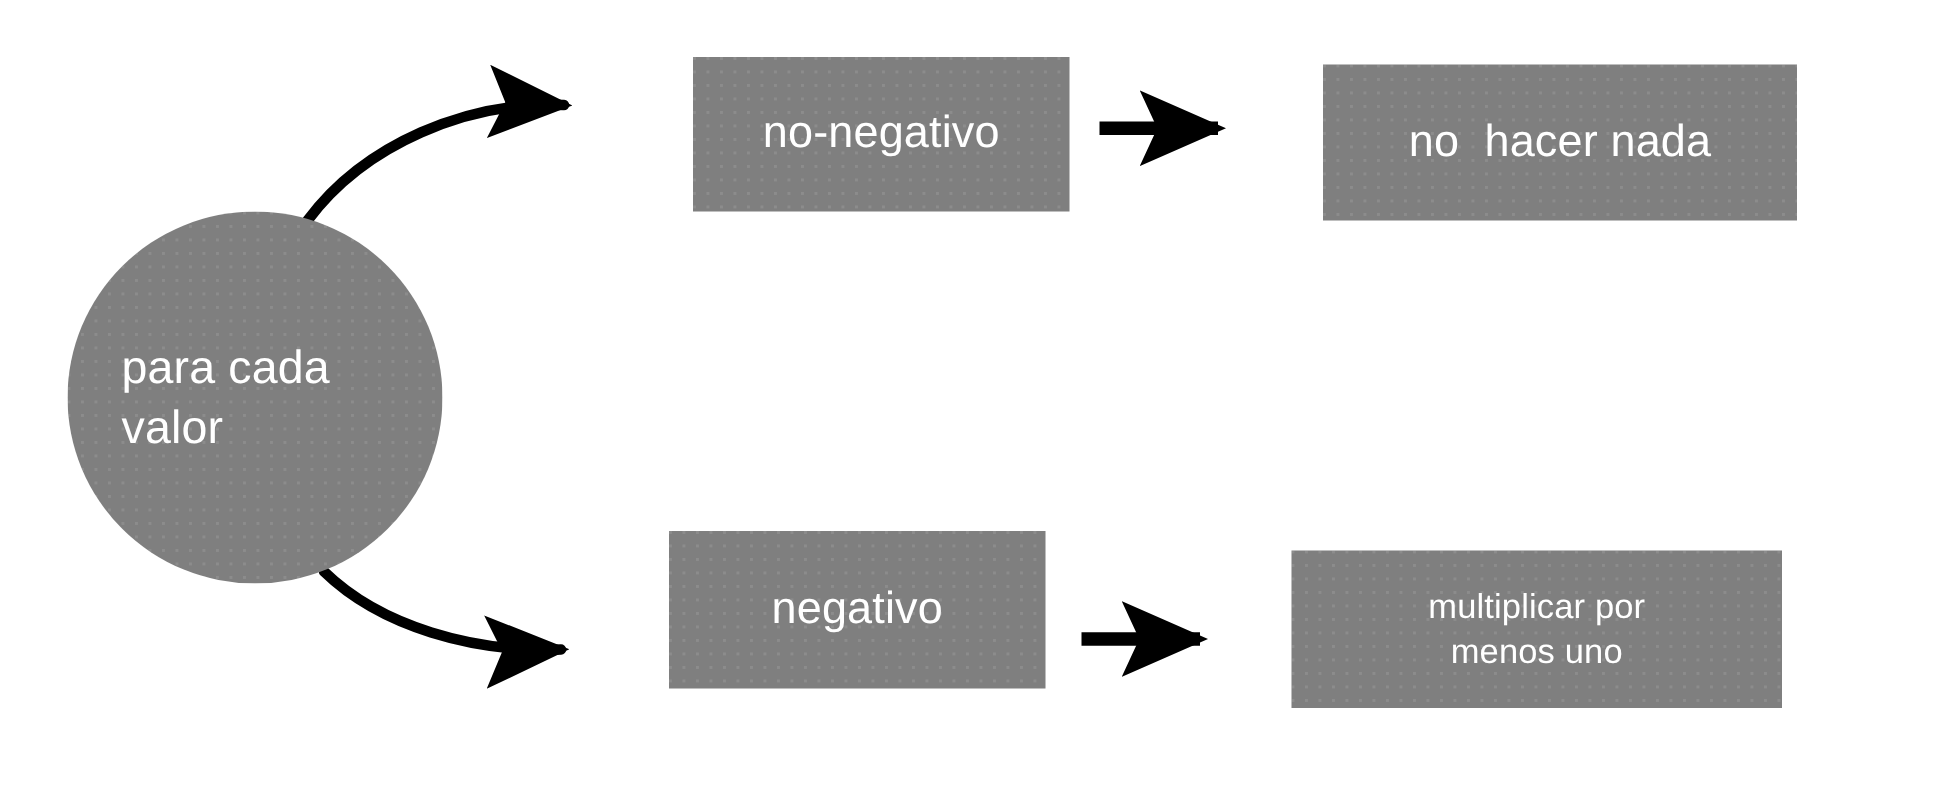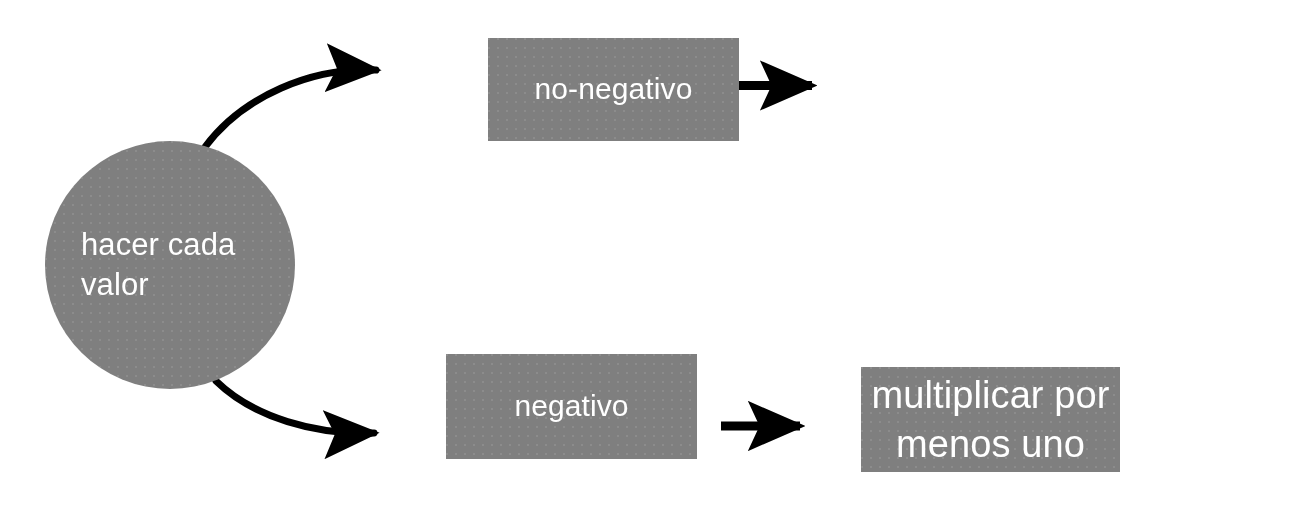--- a/index.html
+++ b/index.html
@@ -48,21 +48,21 @@
     top: 141px;
     width: 250px;
     height: 248px;
     font-size: 31px;
   }
   #start-node .node-label {
     text-align: left;
     padding-left: 36px;
   }
   #cond-nonneg-node {
-    left: 488px;
+    left: 462px;
     top: 38px;
     width: 251px;
     height: 103px;
     font-size: 30px;
   }
   #action-donothing-node {
     left: 882px;
     top: 43px;
     width: 316px;
     height: 104px;
@@ -71,23 +71,23 @@
   #cond-neg-node {
     left: 446px;
     top: 354px;
     width: 251px;
     height: 105px;
     font-size: 30px;
   }
   #action-multiply-node {
     left: 861px;
     top: 367px;
-    width: 259px;
+    width: 327px;
     height: 105px;
-    font-size: 38px;
+    font-size: 23px;
   }
   #edges {
     position: absolute;
     left: 0;
     top: 0;
     width: 1298px;
     height: 523px;
     pointer-events: none;
   }
 </style>
@@ -109,28 +109,31 @@
     <path d="M 205,147 C 243,96 312,67 376,70" fill="none" stroke="#000000" stroke-width="7" stroke-linecap="round" marker-end="url(#arrowhead-curve)"></path>
 
     <path d="M 216,381 C 254,418 316,435 374,433" fill="none" stroke="#000000" stroke-width="7" stroke-linecap="round" marker-end="url(#arrowhead-curve)"></path>
 
     <line x1="733" y1="85.5" x2="812" y2="85.5" stroke="#000000" stroke-width="9" marker-end="url(#arrowhead-straight)"></line>
 
     <line x1="721" y1="426" x2="800" y2="426" stroke="#000000" stroke-width="9" marker-end="url(#arrowhead-straight)"></line>
   </svg>
 
   <div class="node circle" id="start-node">
-    <span class="node-label">hacer cada
+    <span class="node-label">para cada
 valor</span>
   </div>
 
   <div class="node" id="cond-nonneg-node">
     <span class="node-label">no-negativo</span>
   </div>
 
+  <div class="node" id="action-donothing-node">
+    <span class="node-label">no  hacer nada</span>
+  </div>
 
   <div class="node" id="cond-neg-node">
     <span class="node-label">negativo</span>
   </div>
 
   <div class="node" id="action-multiply-node">
     <span class="node-label">multiplicar por
 menos uno</span>
   </div>
 

